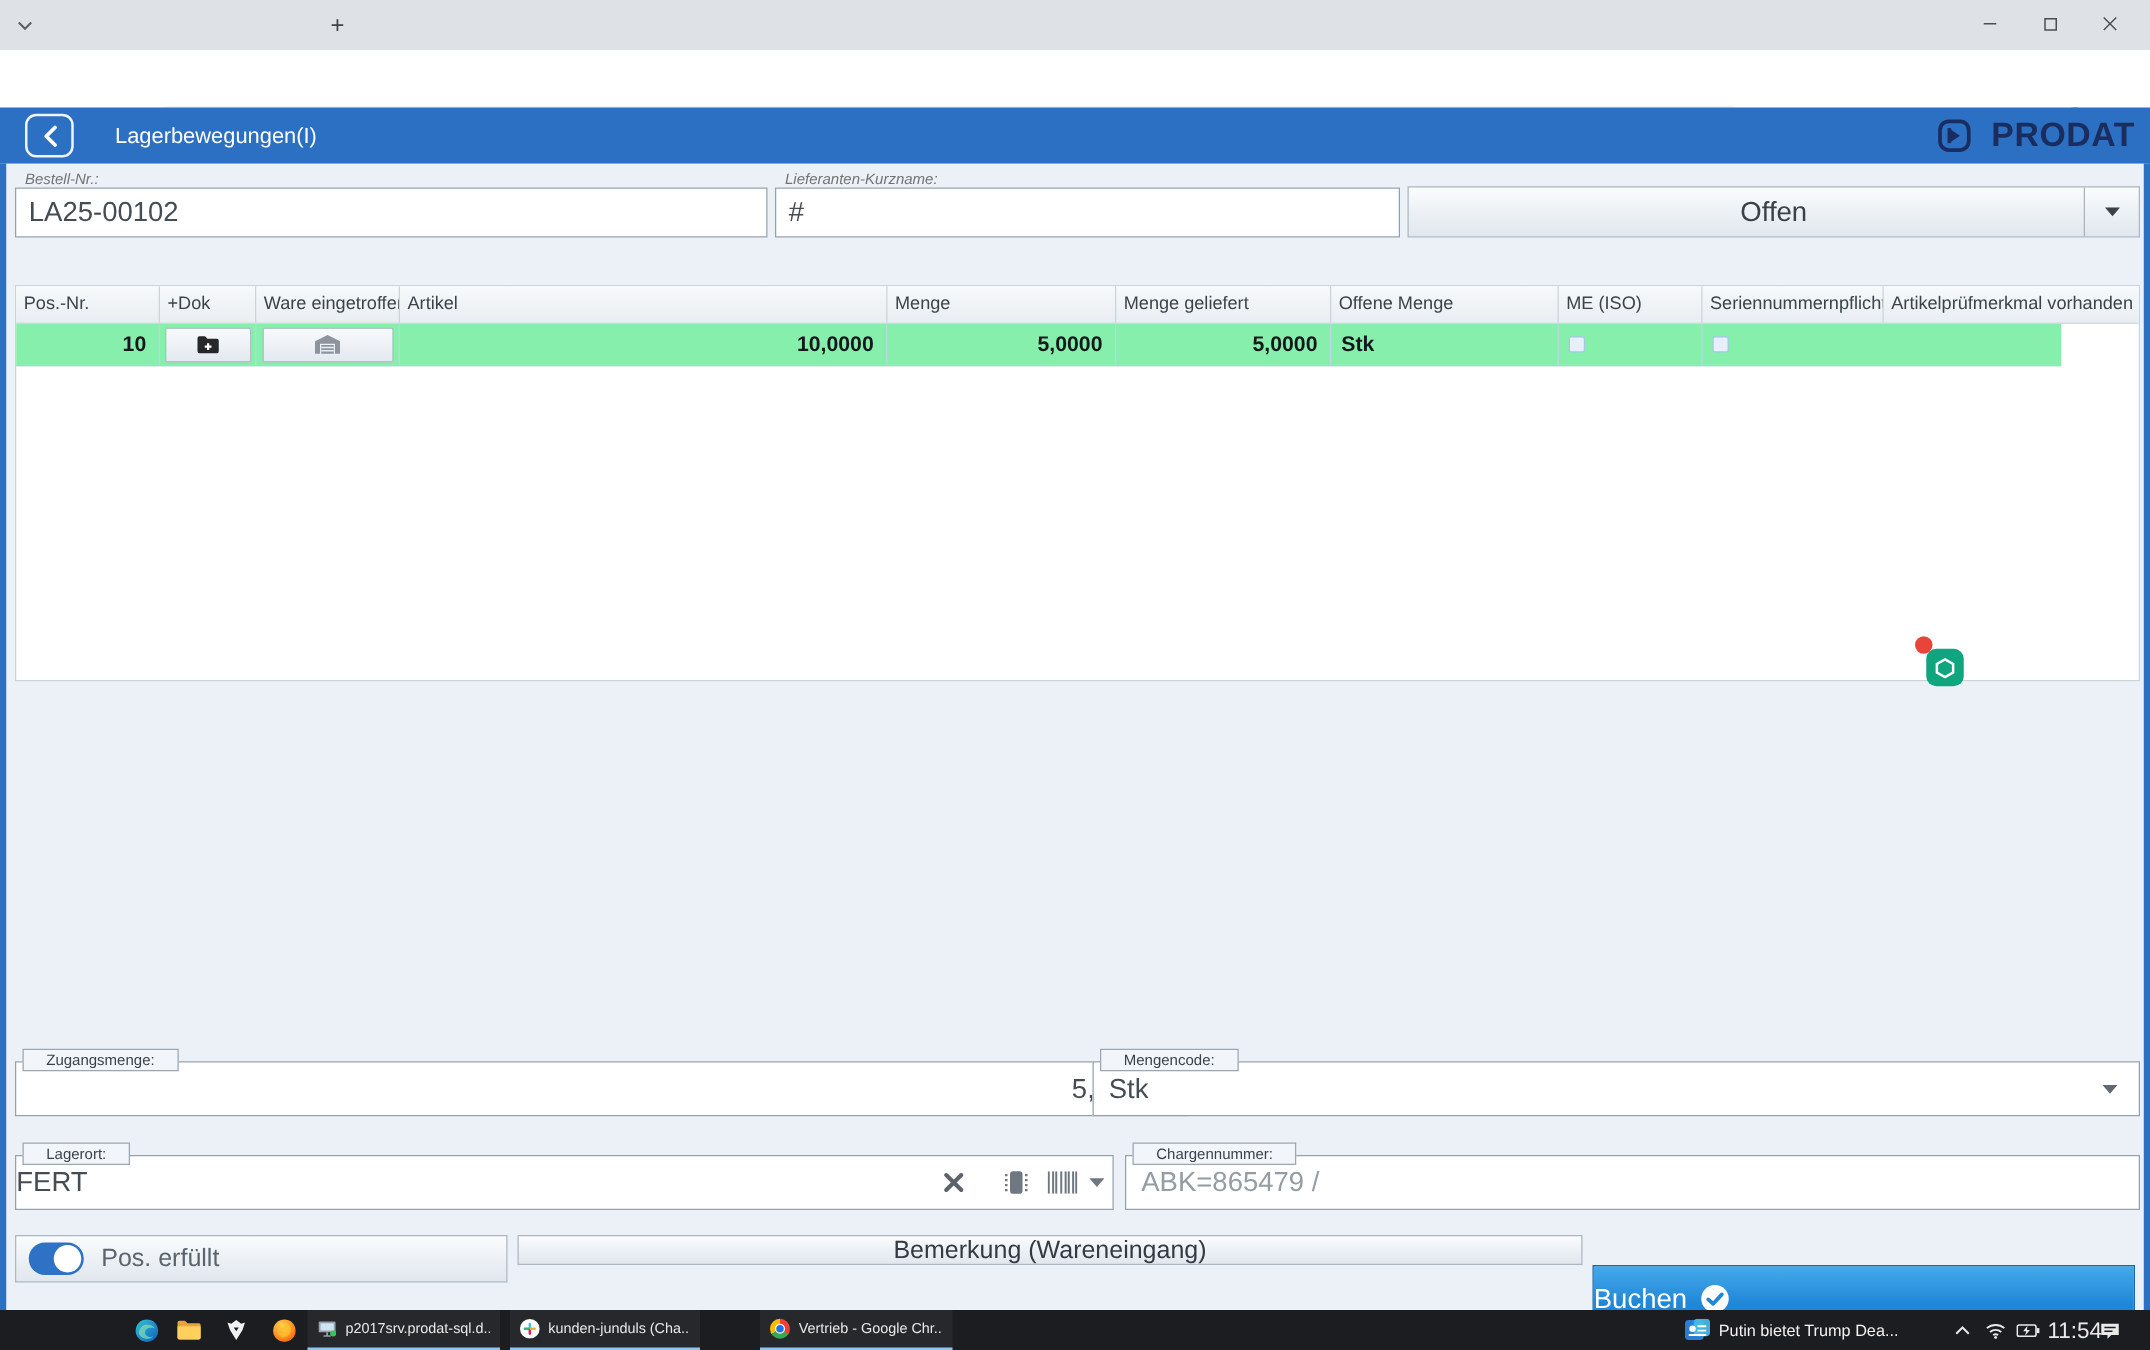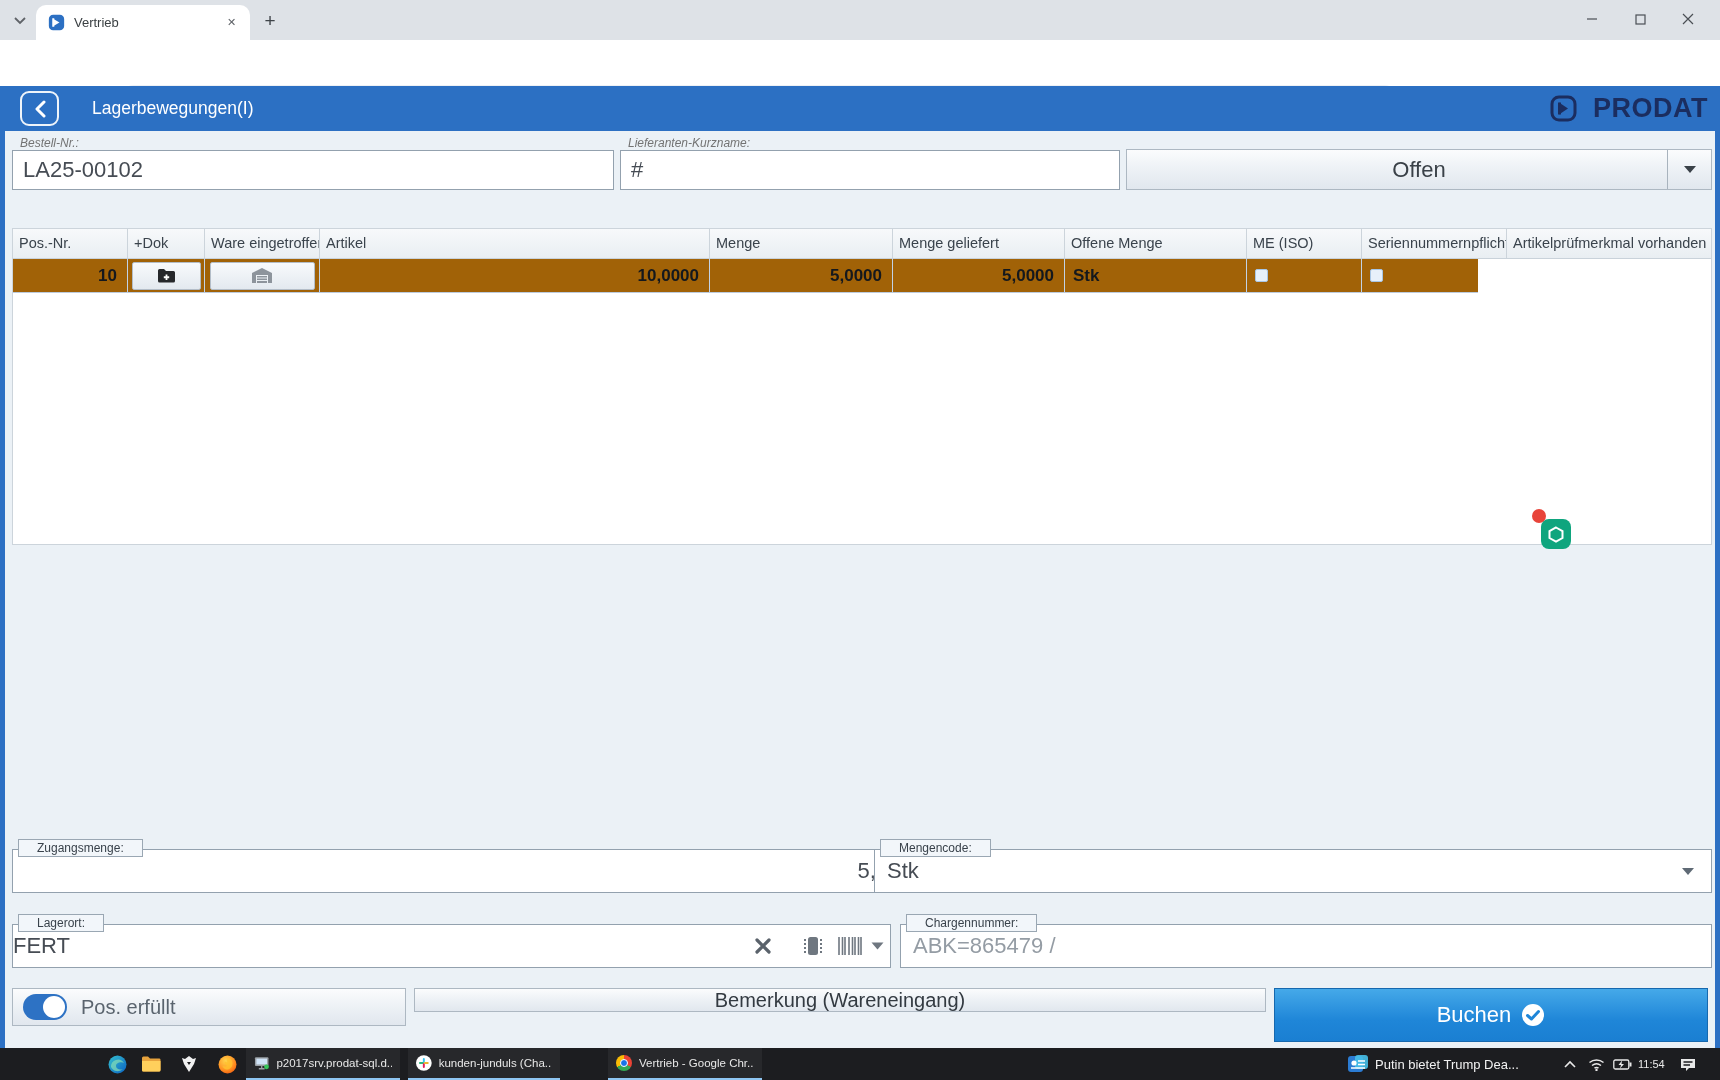--- a/index.html
+++ b/index.html
@@ -45,60 +45,51 @@
 
   .btn-gray{background:linear-gradient(180deg,#fbfcfd 0%,#eef2f6 45%,#e1e7ee 100%);border:1px solid #adb8c2;display:flex;align-items:center;justify-content:center}
   .offen{left:1126px;top:149px;width:586px;height:41px;font-size:22px;color:#3a4148}
   .offen-arrow{position:absolute;right:0;top:0;width:44px;height:39px;border-left:1px solid #a8b3bd;display:flex;align-items:center;justify-content:center}
 
   
   .tablebox{left:12px;top:228px;width:1700px;height:317px;background:#fff;border:1px solid #ccd4db}
   .tgrid{display:grid;grid-template-columns:115px 77px 115px 390px 183px 172px 182px 115px 145px 201px}
   .thead{position:absolute;left:0;top:0;width:1698px;height:30px;background:linear-gradient(180deg,#f7f9fb,#e9eef2);border-bottom:1px solid #c9d2da}
   .th{font-size:14.5px;color:#3a434c;line-height:29px;padding:0 6px;border-right:1px solid #ccd4db;white-space:nowrap;overflow:hidden}
-  .trow{position:absolute;left:0;top:30px;width:1465px;height:34px;background:#a16207;border-bottom:1px solid #bccbdd}
+  .trow{position:absolute;left:0;top:30px;width:1636px;height:34px;background:#86efac;border-bottom:1px solid #bccbdd}
   .td{display:flex;align-items:center;font-size:17px;font-weight:bold;color:#14181d;border-right:1px solid #c2d2e6;padding:0 8px;overflow:hidden}
   .td.num{justify-content:flex-end;padding-right:10px}
   .rowbtn{background:linear-gradient(180deg,#f8fafc,#e3e9ef);border:1px solid #b3bdc8;border-radius:2px;height:28px;display:flex;align-items:center;justify-content:center}
   .cbx{width:13px;height:13px;border:1px solid #a8c6e5;background:#e7f0fa;border-radius:2px}
 
   
   .chat{left:1541px;top:519px;width:30px;height:30px;border-radius:8px;background:#0fa57e;display:flex;align-items:center;justify-content:center}
   .chatdot{left:1532px;top:509px;width:14px;height:14px;border-radius:50%;background:#e8443a;z-index:6}
 
   
   .act-label{font-size:20px;color:#5a646e}
   .toggle{width:44px;height:26px;border-radius:13px;background:#2d72c4;position:relative}
   .knob{position:absolute;right:2px;top:2px;width:22px;height:22px;border-radius:50%;background:#fff}
-  .buchen{left:1274px;top:988px;width:434px;height:54px;background:linear-gradient(180deg,#45a9e9,#1f86d8 60%,#1a7fd2);border:1px solid #1668ae;display:flex;align-items:center;justify-content:center;gap:10px;color:#fff;font-size:22px}
+  .buchen{left:1274px;top:1012px;width:434px;height:54px;background:linear-gradient(180deg,#45a9e9,#1f86d8 60%,#1a7fd2);border:1px solid #1668ae;display:flex;align-items:center;gap:10px;color:#fff;font-size:22px}
 
   
   .taskbar{left:0;top:1048px;width:1720px;height:32px;background:#1c1d20}
   .tb-app{top:1048px;height:32px;display:flex;align-items:center;padding:0 8px;gap:7px;background:rgba(255,255,255,.05);border-bottom:2px solid #8fc6f2}
   .tb-app span{font-size:11.5px;color:#e8e8e8;white-space:nowrap;overflow:hidden}
   .tb-ico{top:1054px;width:20px;height:20px;display:flex;align-items:center;justify-content:center}
-  .tray{color:#e9e9e9;font-size:11px}
+  .tray{color:#e9e9e9;font-size:18px}
 </style>
 </head>
 <body>
 
 <div class="abs tabstrip">
   <div class="abs tab-search">
     <svg width="12" height="8" viewBox="0 0 12 8">
         <path d="M1 1 L6 6 L11 1" fill="none" stroke="#5f6368" stroke-width="1.8"></path>
       </svg>
-  </div>
-  <div class="abs tab">
-    <svg width="17" height="17" viewBox="0 0 20 20">
-      <rect x="1" y="1" width="18" height="18" rx="5" fill="#2c70c3"></rect>
-      <path d="M6 5.5 L13.5 10 L6 14.5 Z" fill="#fff"></path>
-      <rect x="5" y="5" width="2.4" height="10" fill="#fff"></rect>
-    </svg>
-    <span class="tab-title">Vertrieb</span>
-    <span class="tab-close">✕</span>
   </div>
   <div class="abs newtab">+</div>
   <div class="abs winctl" style="left:1572px">
     <svg width="12" height="12" viewBox="0 0 12 12">
         <path d="M1 6 H11" stroke="#4a4f55" stroke-width="1.2"></path>
       </svg>
   </div>
   <div class="abs winctl" style="left:1620px">
     <svg width="11" height="11" viewBox="0 0 11 11">
         <rect x="1" y="1" width="9" height="9" fill="none" stroke="#4a4f55" stroke-width="1.2"></rect>

